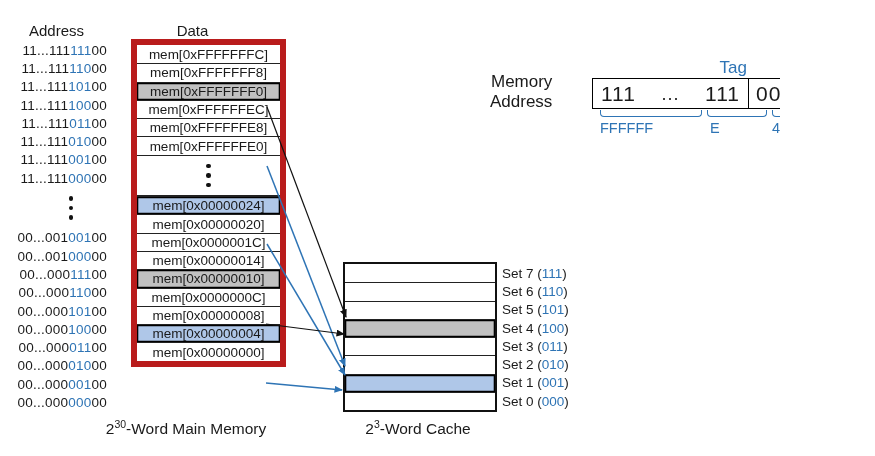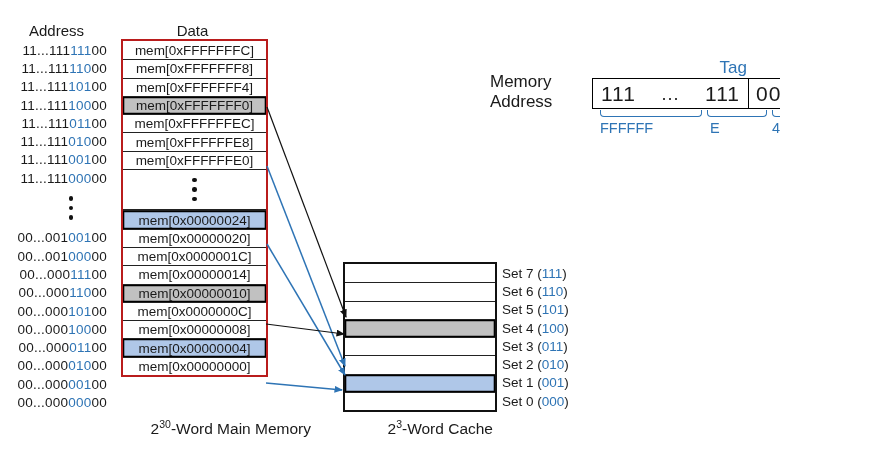--- a/index.html
+++ b/index.html
@@ -1,46 +1,46 @@
 <!DOCTYPE html>
 <html><head>
 <meta charset="utf-8">
 <style>
   html,body{margin:0;padding:0;background:#fff;}
   #canvas{
     position:relative;width:780px;height:456px;background:#ffffff;
     font-family:"Liberation Sans","DejaVu Sans",sans-serif;color:#1a1a1a;overflow:hidden;
   }
-  .abs{position:absolute;}
+  .abs{position:absolute;text-align:right;}
   .hdr{font-size:15px;text-align:center;}
   
   #addr-col{left:0;top:41px;width:113px;}
   .addr-row{height:18.3px;display:flex;align-items:center;justify-content:flex-end;
             padding-right:6px;font-size:13.5px;letter-spacing:.25px;white-space:pre;}
   .blue{color:var(--blue);}
   
-  #mem-table{left:121px;top:39px;width:143px;border:2px solid #b91c1c;background:#fff;}
+  #mem-table{left:131px;top:39px;width:143px;border:6px solid #b91c1c;background:#fff;}
   .mem-row{height:18.3px;display:flex;align-items:center;justify-content:center;
            font-size:13.5px;border-top:1px solid #222;box-sizing:border-box;}
   .mem-row:first-child{border-top:none;}
   .ellipsis-row{height:41.3px;display:flex;align-items:center;justify-content:center;
                 border-top:1px solid #222;border-bottom:1px solid #222;box-sizing:border-box;}
   #addr-col .ellipsis-row{border:none;justify-content:flex-end;padding-right:40px;}
   .hl-gray{background:var(--gray);box-shadow:inset 0 0 0 1.3px #000;}
   .hl-blue{background:var(--rowblue);box-shadow:inset 0 0 0 1.3px #000;}
   .dotcol{display:flex;flex-direction:column;gap:5px;}
   .dot{width:4.5px;height:4.5px;border-radius:50%;background:#111;}
   
   #cache-table{left:343px;top:262px;width:150px;border:2px solid #111;background:#fff;}
   .cache-row{height:18.3px;border-top:1px solid #222;box-sizing:border-box;}
   .cache-row:first-child{border-top:none;}
   #set-labels{left:502px;top:264px;}
   .set-row{height:18.3px;display:flex;align-items:center;font-size:13.5px;white-space:pre;}
   
-  .caption{font-size:15.5px;text-align:right;white-space:nowrap;}
+  .caption{font-size:15.5px;text-align:center;white-space:nowrap;}
   .caption sup{font-size:10.5px;}
   
   #mem-addr-label{left:490px;top:72px;font-size:17px;line-height:20px;}
   #field-box{left:592px;top:78px;display:flex;height:29px;border:1.8px solid #000;background:#fff;}
   .cell{display:flex;align-items:center;justify-content:center;font-size:21px;letter-spacing:1px;}
   .cell-tag{width:155px;justify-content:space-between;padding:0 8px;box-sizing:border-box;}
   .cell-set{width:52px;border-left:1.8px solid #000;}
   .cell-off{width:42px;border-left:1.8px solid #000;}
   .tag-dots{align-self:flex-end;padding-bottom:3px;font-size:18px;letter-spacing:1px;}
   .flabel{position:absolute;color:var(--blue);font-size:17px;text-align:right;white-space:nowrap;}
@@ -81,21 +81,20 @@
       <div class="addr-row"><span>00...000</span><span class="blue">100</span><span>00</span></div>
       <div class="addr-row"><span>00...000</span><span class="blue">011</span><span>00</span></div>
       <div class="addr-row"><span>00...000</span><span class="blue">010</span><span>00</span></div>
       <div class="addr-row"><span>00...000</span><span class="blue">001</span><span>00</span></div>
       <div class="addr-row"><span>00...000</span><span class="blue">000</span><span>00</span></div>
     </div>
 
   <div id="mem-table" class="abs">
       <div class="mem-row">mem[0xFFFFFFFC]</div>
       <div class="mem-row">mem[0xFFFFFFF8]</div>
-      <div class="mem-row">mem[0xFFFFFFF4]</div>
       <div class="mem-row hl-gray">mem[0xFFFFFFF0]</div>
       <div class="mem-row">mem[0xFFFFFFEC]</div>
       <div class="mem-row">mem[0xFFFFFFE8]</div>
       <div class="mem-row">mem[0xFFFFFFE0]</div>
       <div class="ellipsis-row">
         <div class="dotcol">
           <div class="dot"></div>
           <div class="dot"></div>
           <div class="dot"></div>
         </div>

